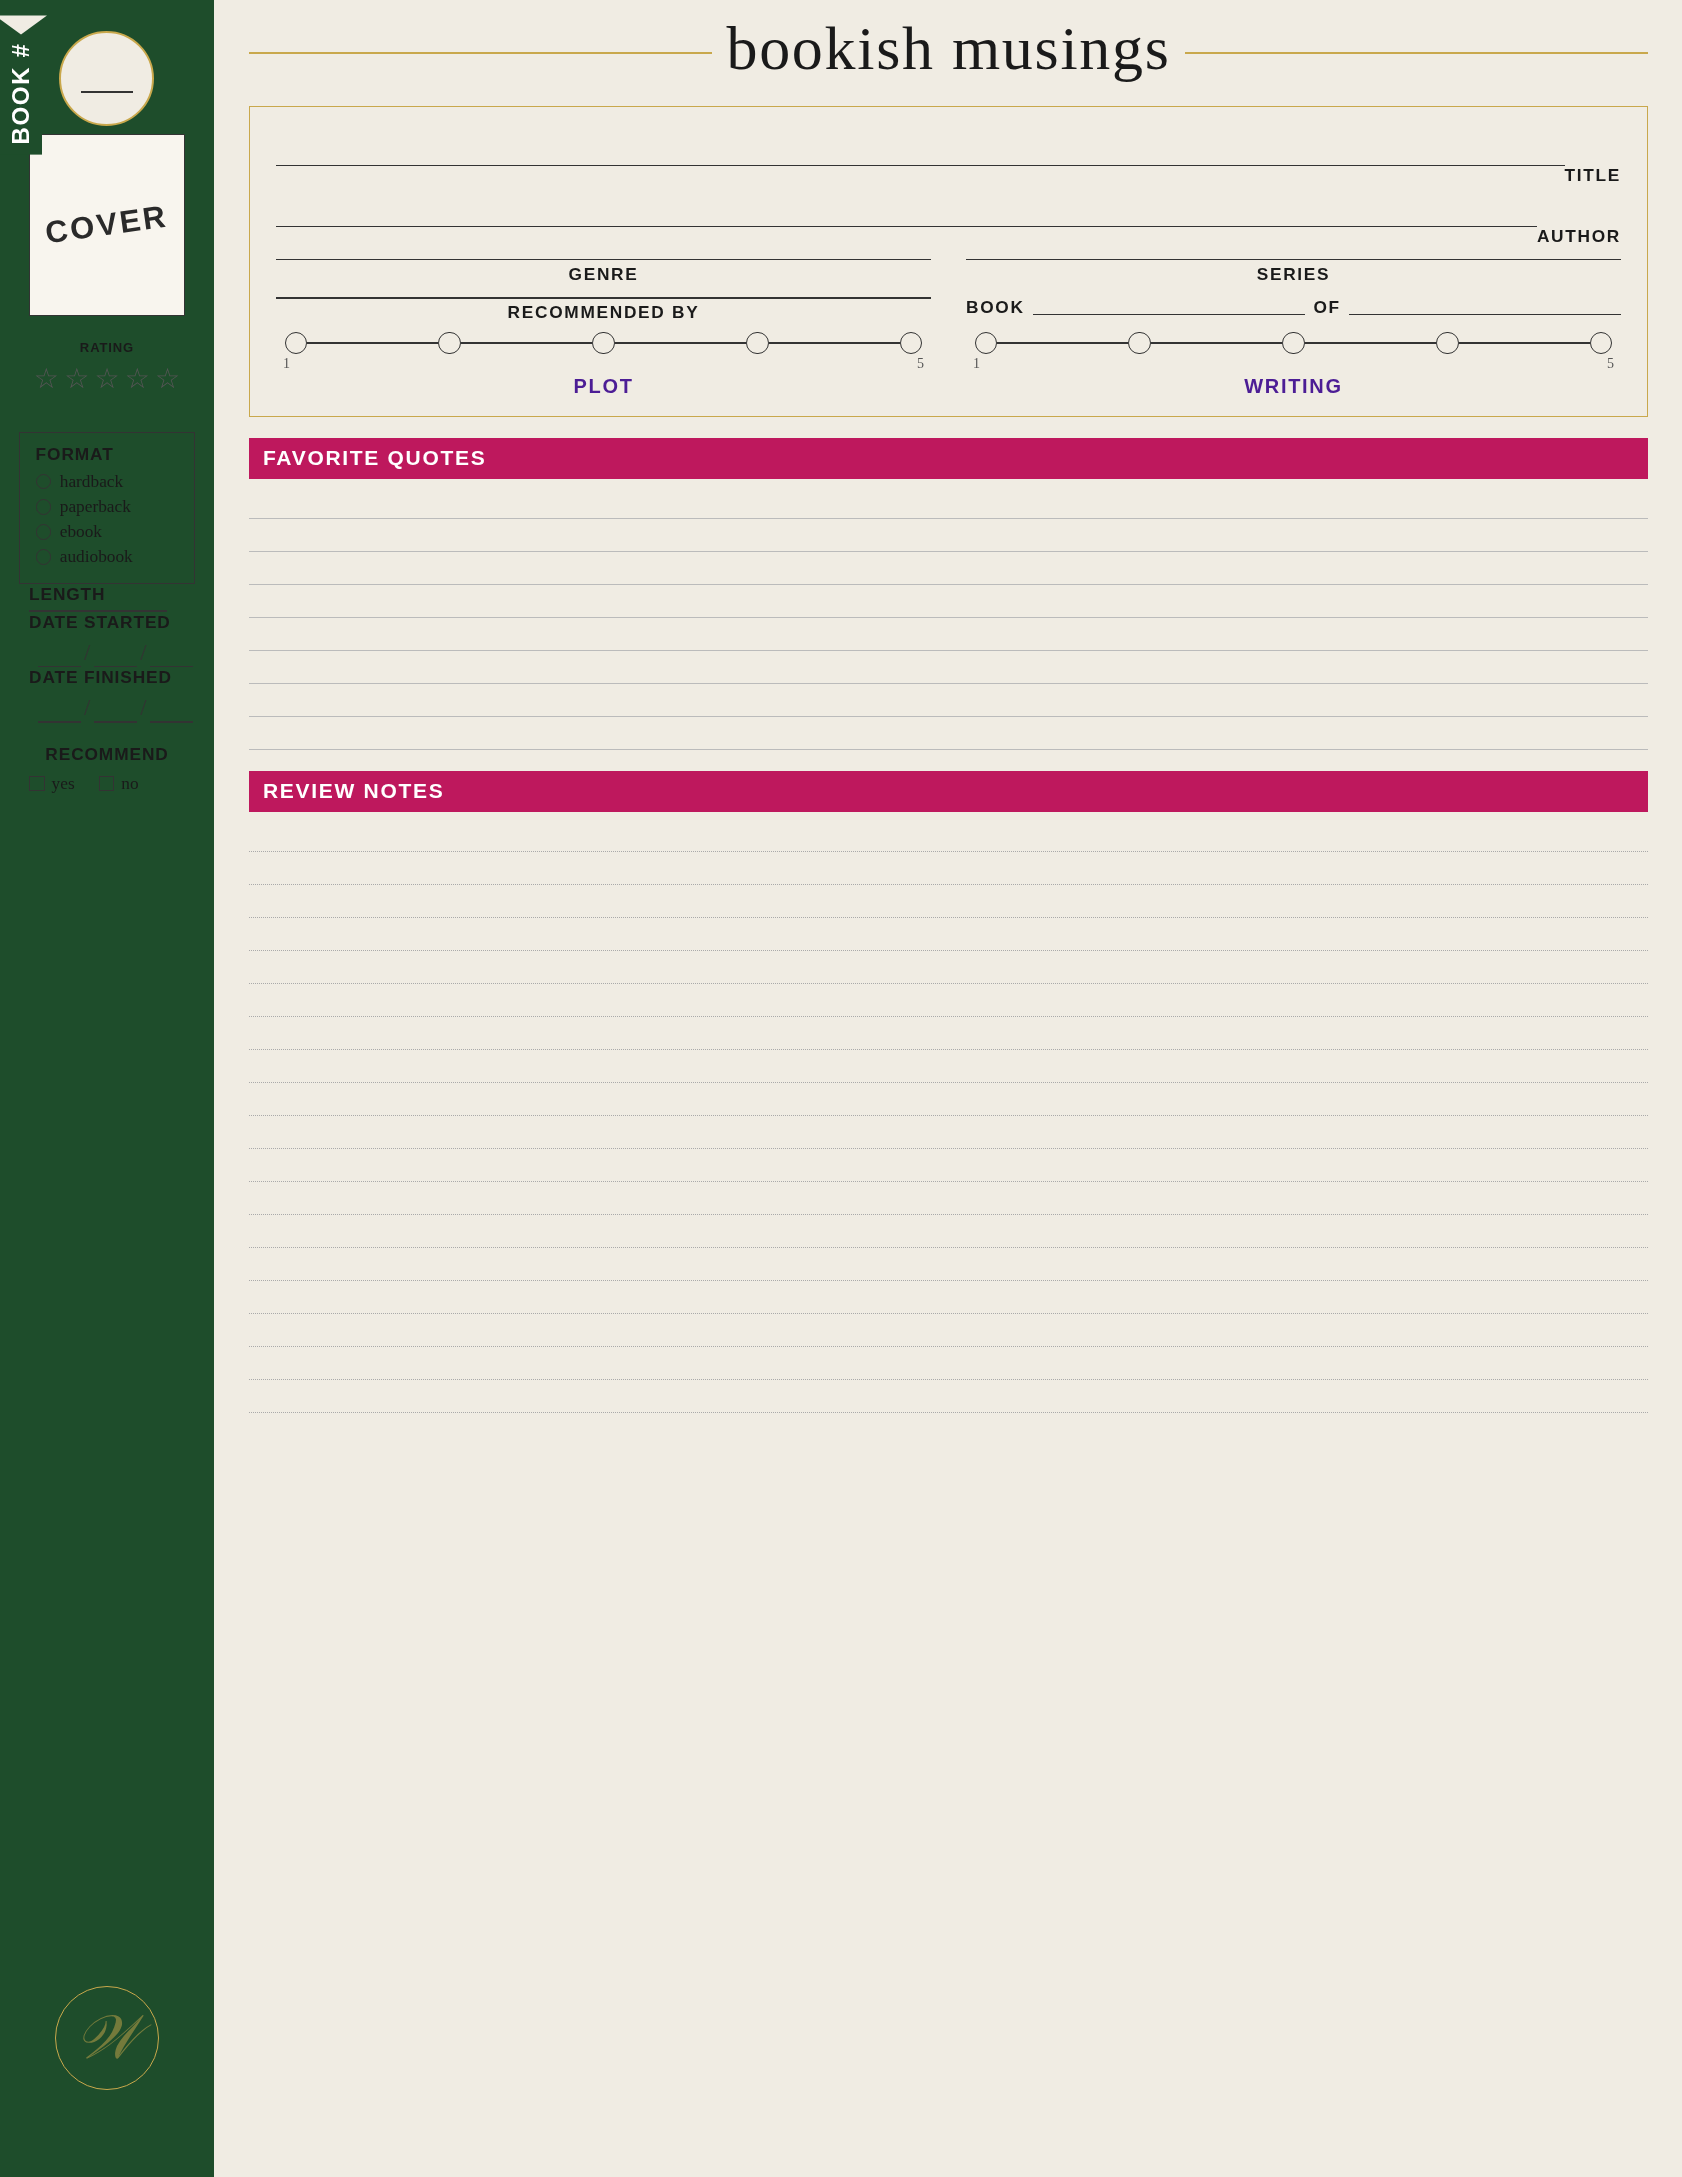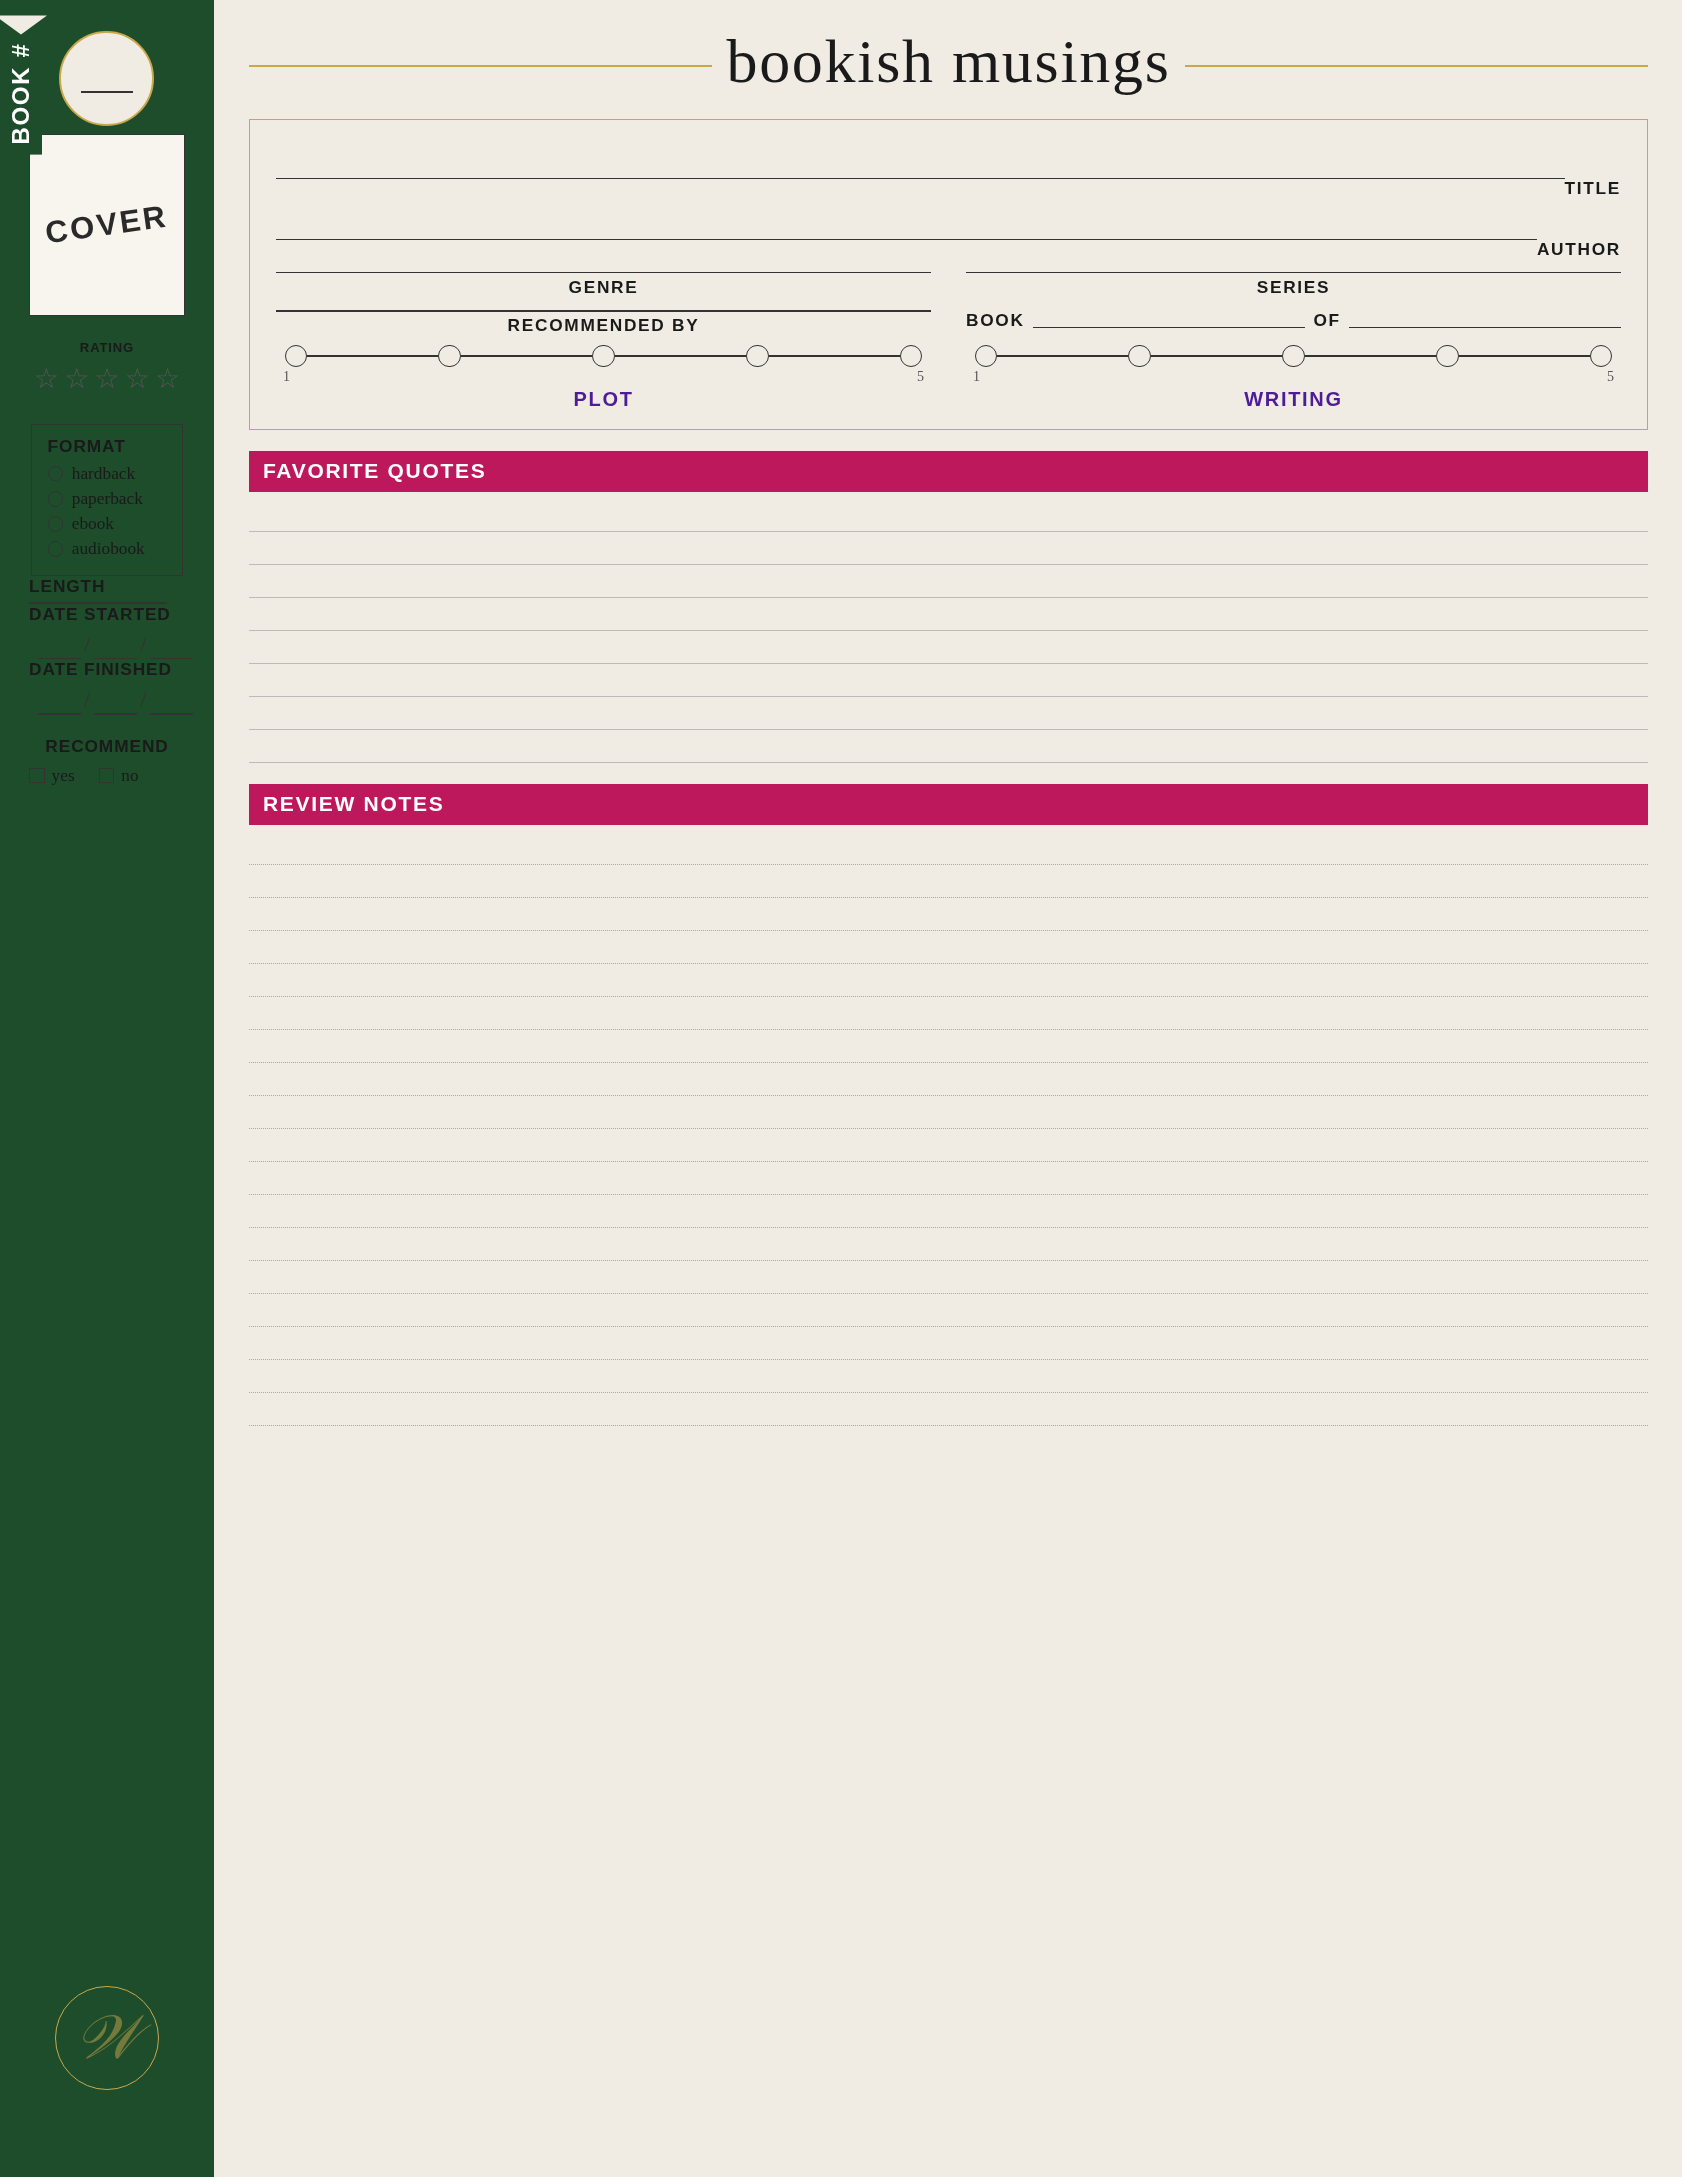--- a/index.html
+++ b/index.html
@@ -131,22 +131,22 @@
 
     .star {
       font-size: 28px;
       color: #555;
     }
 
     
     .format-box {
       border: 1.7px solid #333;
       padding: 10.4px 15.6px;
-      width: 152px;
-      margin-top: 5px;
+      width: 176px;
+      margin-top: 13px;
     }
 
     .format-title {
       font-family: Arial, sans-serif;
       font-weight: 900;
       font-size: 17.3px;
       color: #1a1a1a;
       margin-bottom: 7px;
       letter-spacing: 0.9px;
     }
@@ -266,21 +266,21 @@
       color: #c9a84c;
       opacity: 0.5;
       font-style: italic;
       font-family: Georgia, serif;
     }
 
     
     .main-content {
       flex: 1;
       background: #f0ece3;
-      padding: 26px 35px 35px 35px;
+      padding: 13px 35px 35px 35px;
       display: flex;
       flex-direction: column;
     }
 
     
     .page-title {
       font-family: Georgia, serif;
       font-size: 62px;
       font-weight: 400;
       color: #1a1a1a;

